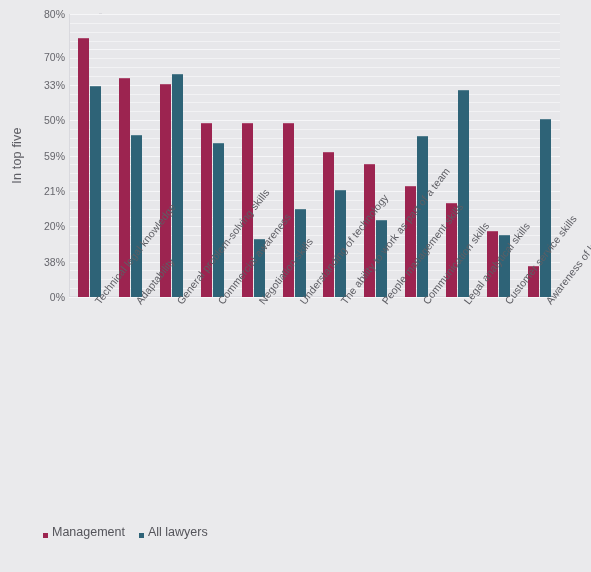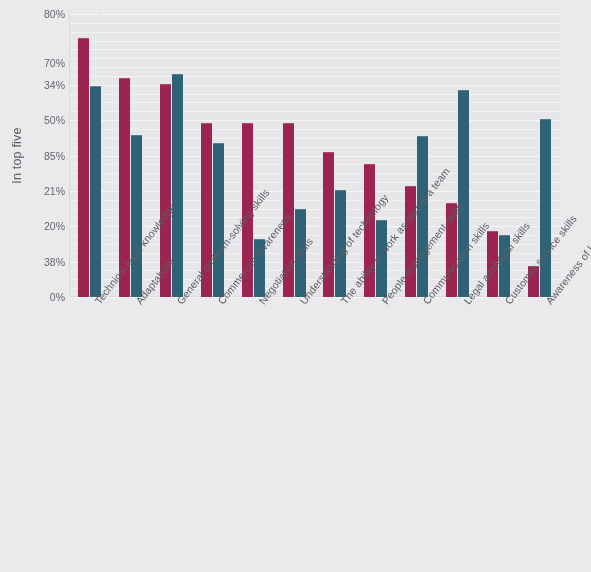--- a/index.html
+++ b/index.html
@@ -201,27 +201,27 @@
 
   <div class="y-ticks" id="y-ticks">
       <div class="y-tick" style="top: 283px;">0%</div>
       <div class="y-tick-mark" style="top: 283px;"></div>
       <div class="y-tick" style="top: 247.625px;">38%</div>
       <div class="y-tick-mark" style="top: 247.625px;"></div>
       <div class="y-tick" style="top: 212.25px; margin-left: 12px;">20%</div>
       <div class="y-tick-mark" style="top: 212.25px;"></div>
       <div class="y-tick" style="top: 176.875px;">21%</div>
       <div class="y-tick-mark" style="top: 176.875px;"></div>
-      <div class="y-tick" style="top: 141.5px;">85%</div>
+      <div class="y-tick" style="top: 141.5px;">59%</div>
       <div class="y-tick-mark" style="top: 141.5px;"></div>
       <div class="y-tick" style="top: 106.125px; padding-left: 42px;">50%</div>
       <div class="y-tick-mark" style="top: 106.125px;"></div>
-      <div class="y-tick" style="top: 70.75px;">34%</div>
+      <div class="y-tick" style="top: 70.75px;">33%</div>
       <div class="y-tick-mark" style="top: 70.75px;"></div>
-      <div class="y-tick" style="top: 49px;">70%</div>
+      <div class="y-tick" style="top: 43px;">70%</div>
       <div class="y-tick-mark" style="top: 35.375px;"></div>
       <div class="y-tick" style="top: 0px;">80%</div>
       <div class="y-tick-mark" style="top: 0px;"></div>
     </div>
 
   <div class="plot-area">
     <div class="plot-bg"></div>
     <div class="gridlines" id="gridlines">
         <div class="gridline major" style="top: 283px;"></div>
         <div class="gridline" style="top: 274.156px;"></div>
@@ -343,14 +343,24 @@
         <div class="x-label">Legal analytical skills</div>
       </div>
       <div class="x-label-slot" style="left: 432.625px;">
         <div class="x-label">Customer service skills</div>
       </div>
       <div class="x-label-slot" style="left: 473.542px;">
         <div class="x-label">Awareness of local government structures &amp; culture</div>
       </div>
     </div>
 
+  <div class="legend" id="legend">
+      <div class="legend-item">
+        <span class="legend-swatch management" style="background: rgb(156, 36, 80);"></span>
+        <span class="legend-label">Management</span>
+      </div>
+      <div class="legend-item">
+        <span class="legend-swatch all-lawyers" style="background: rgb(46, 99, 119);"></span>
+        <span class="legend-label">All lawyers</span>
+      </div>
+    </div>
 
 </div>
 
 </body></html>

